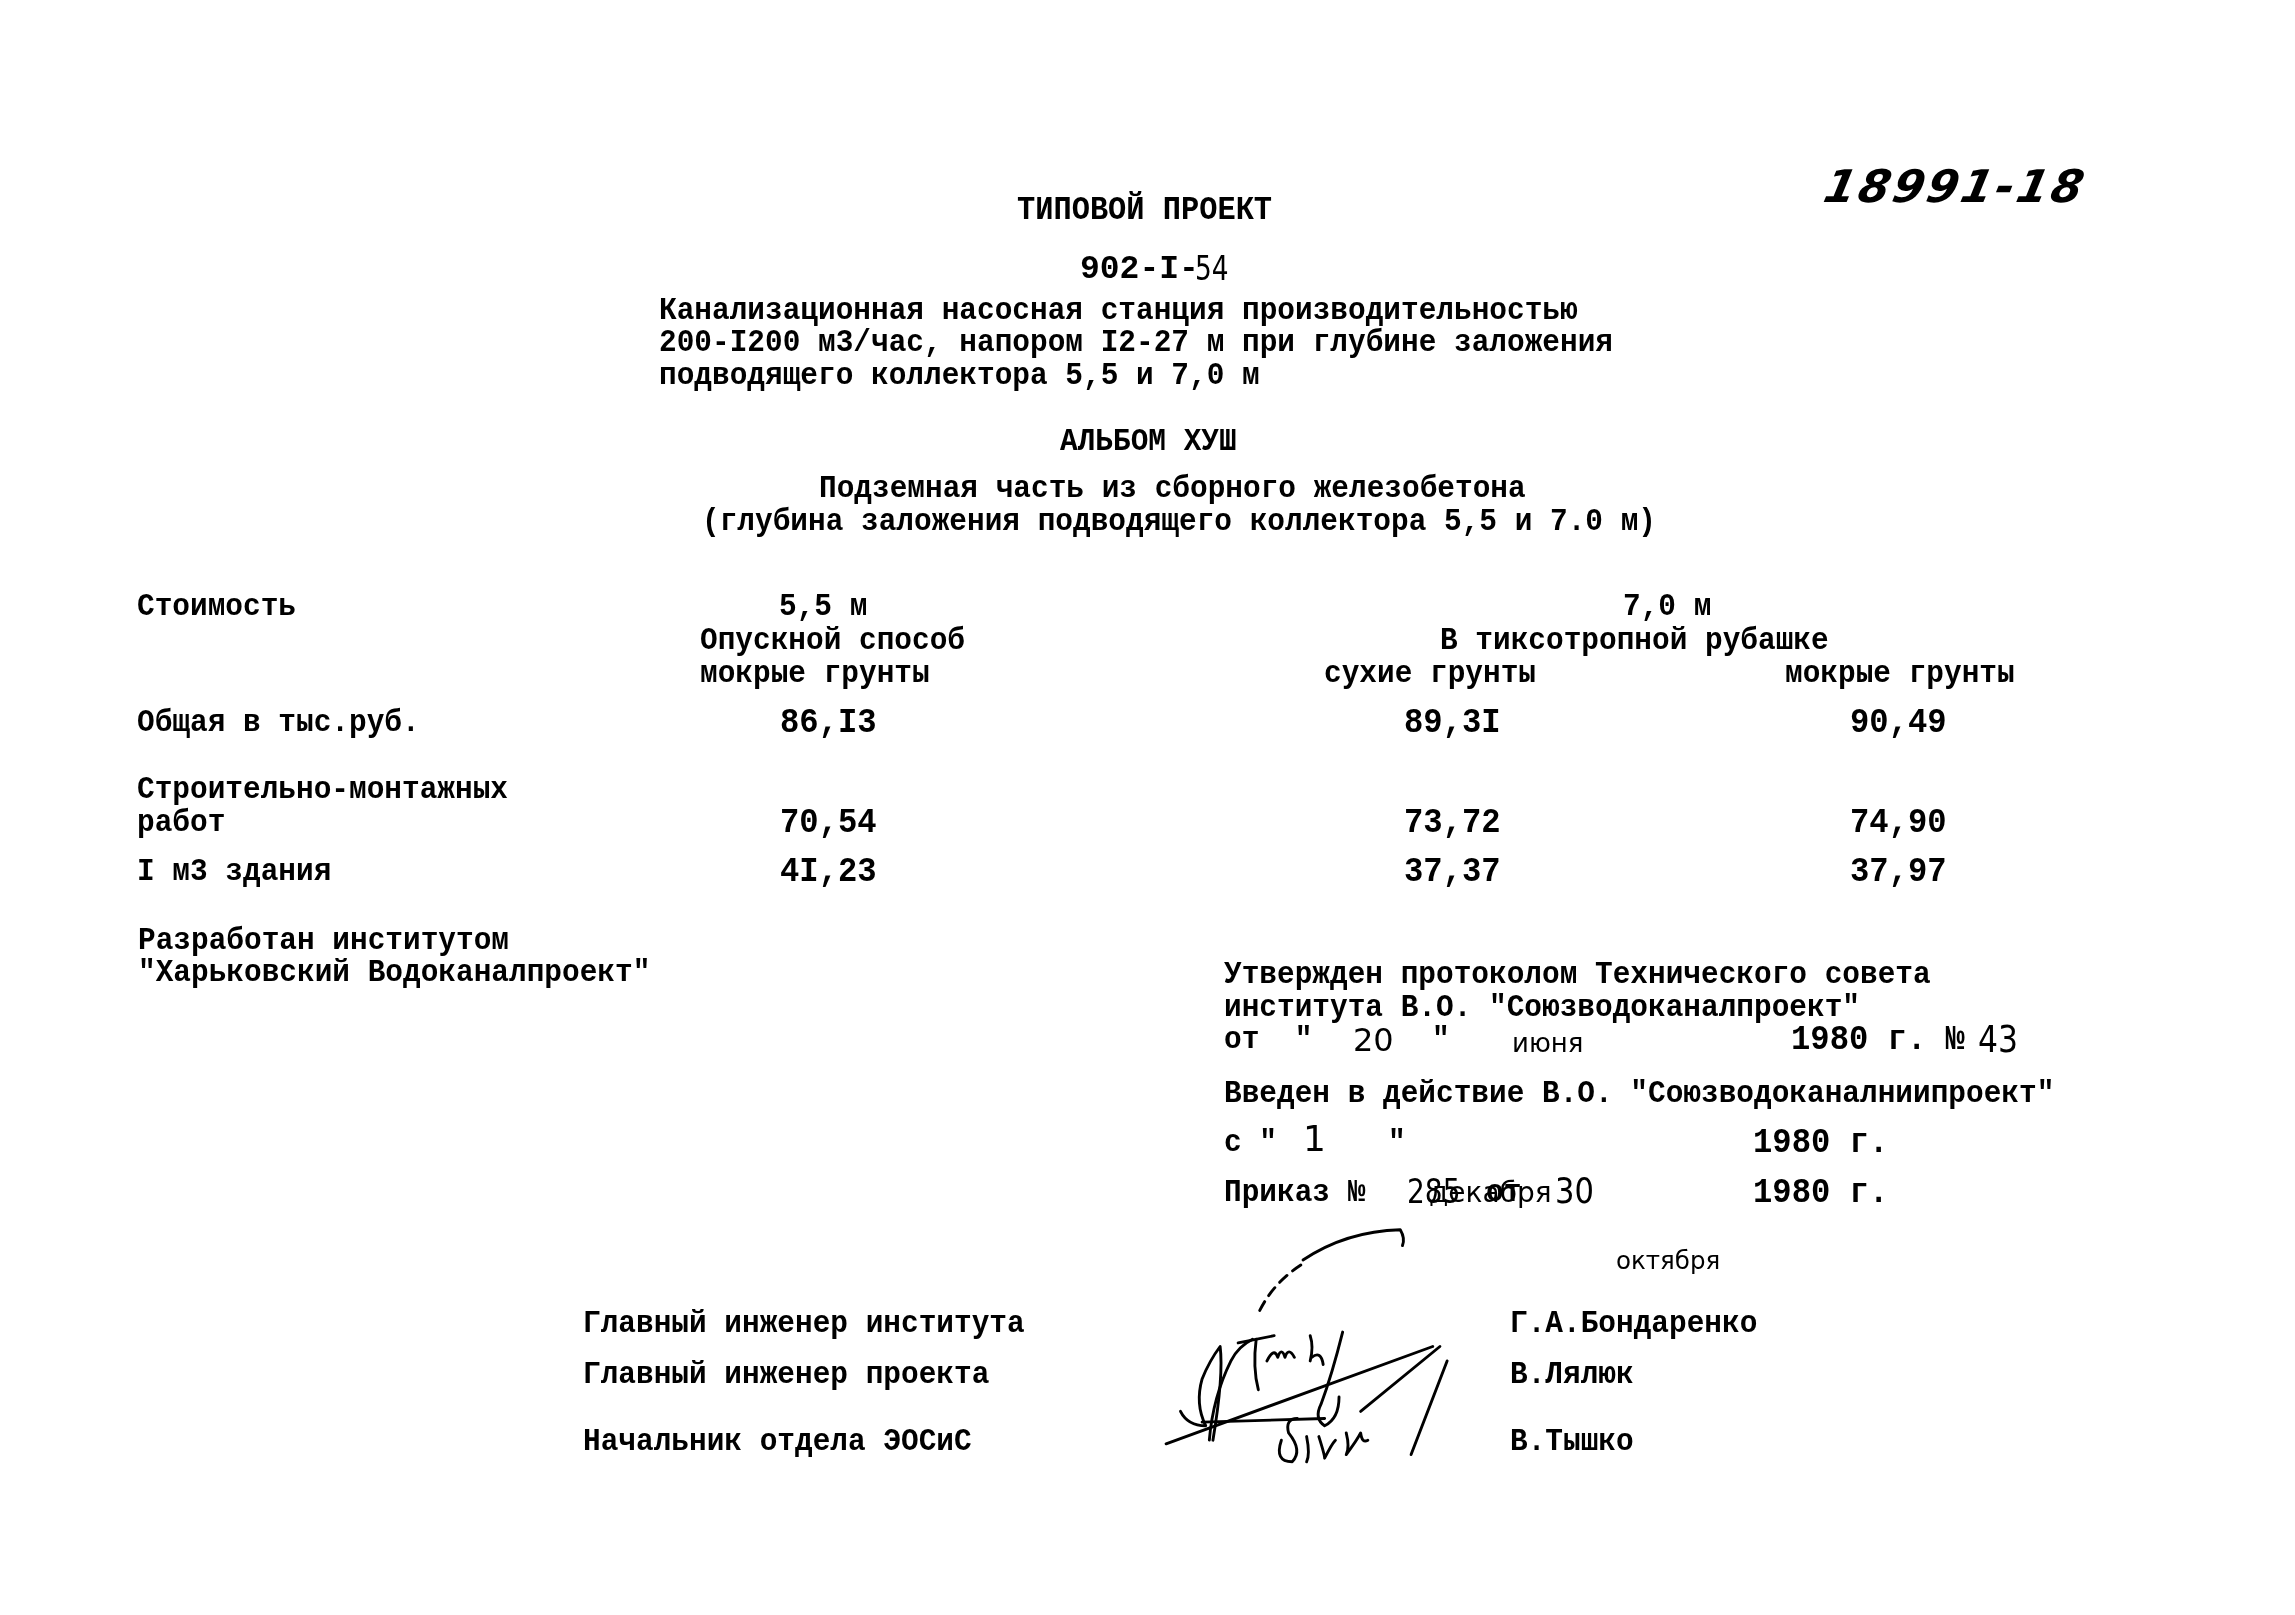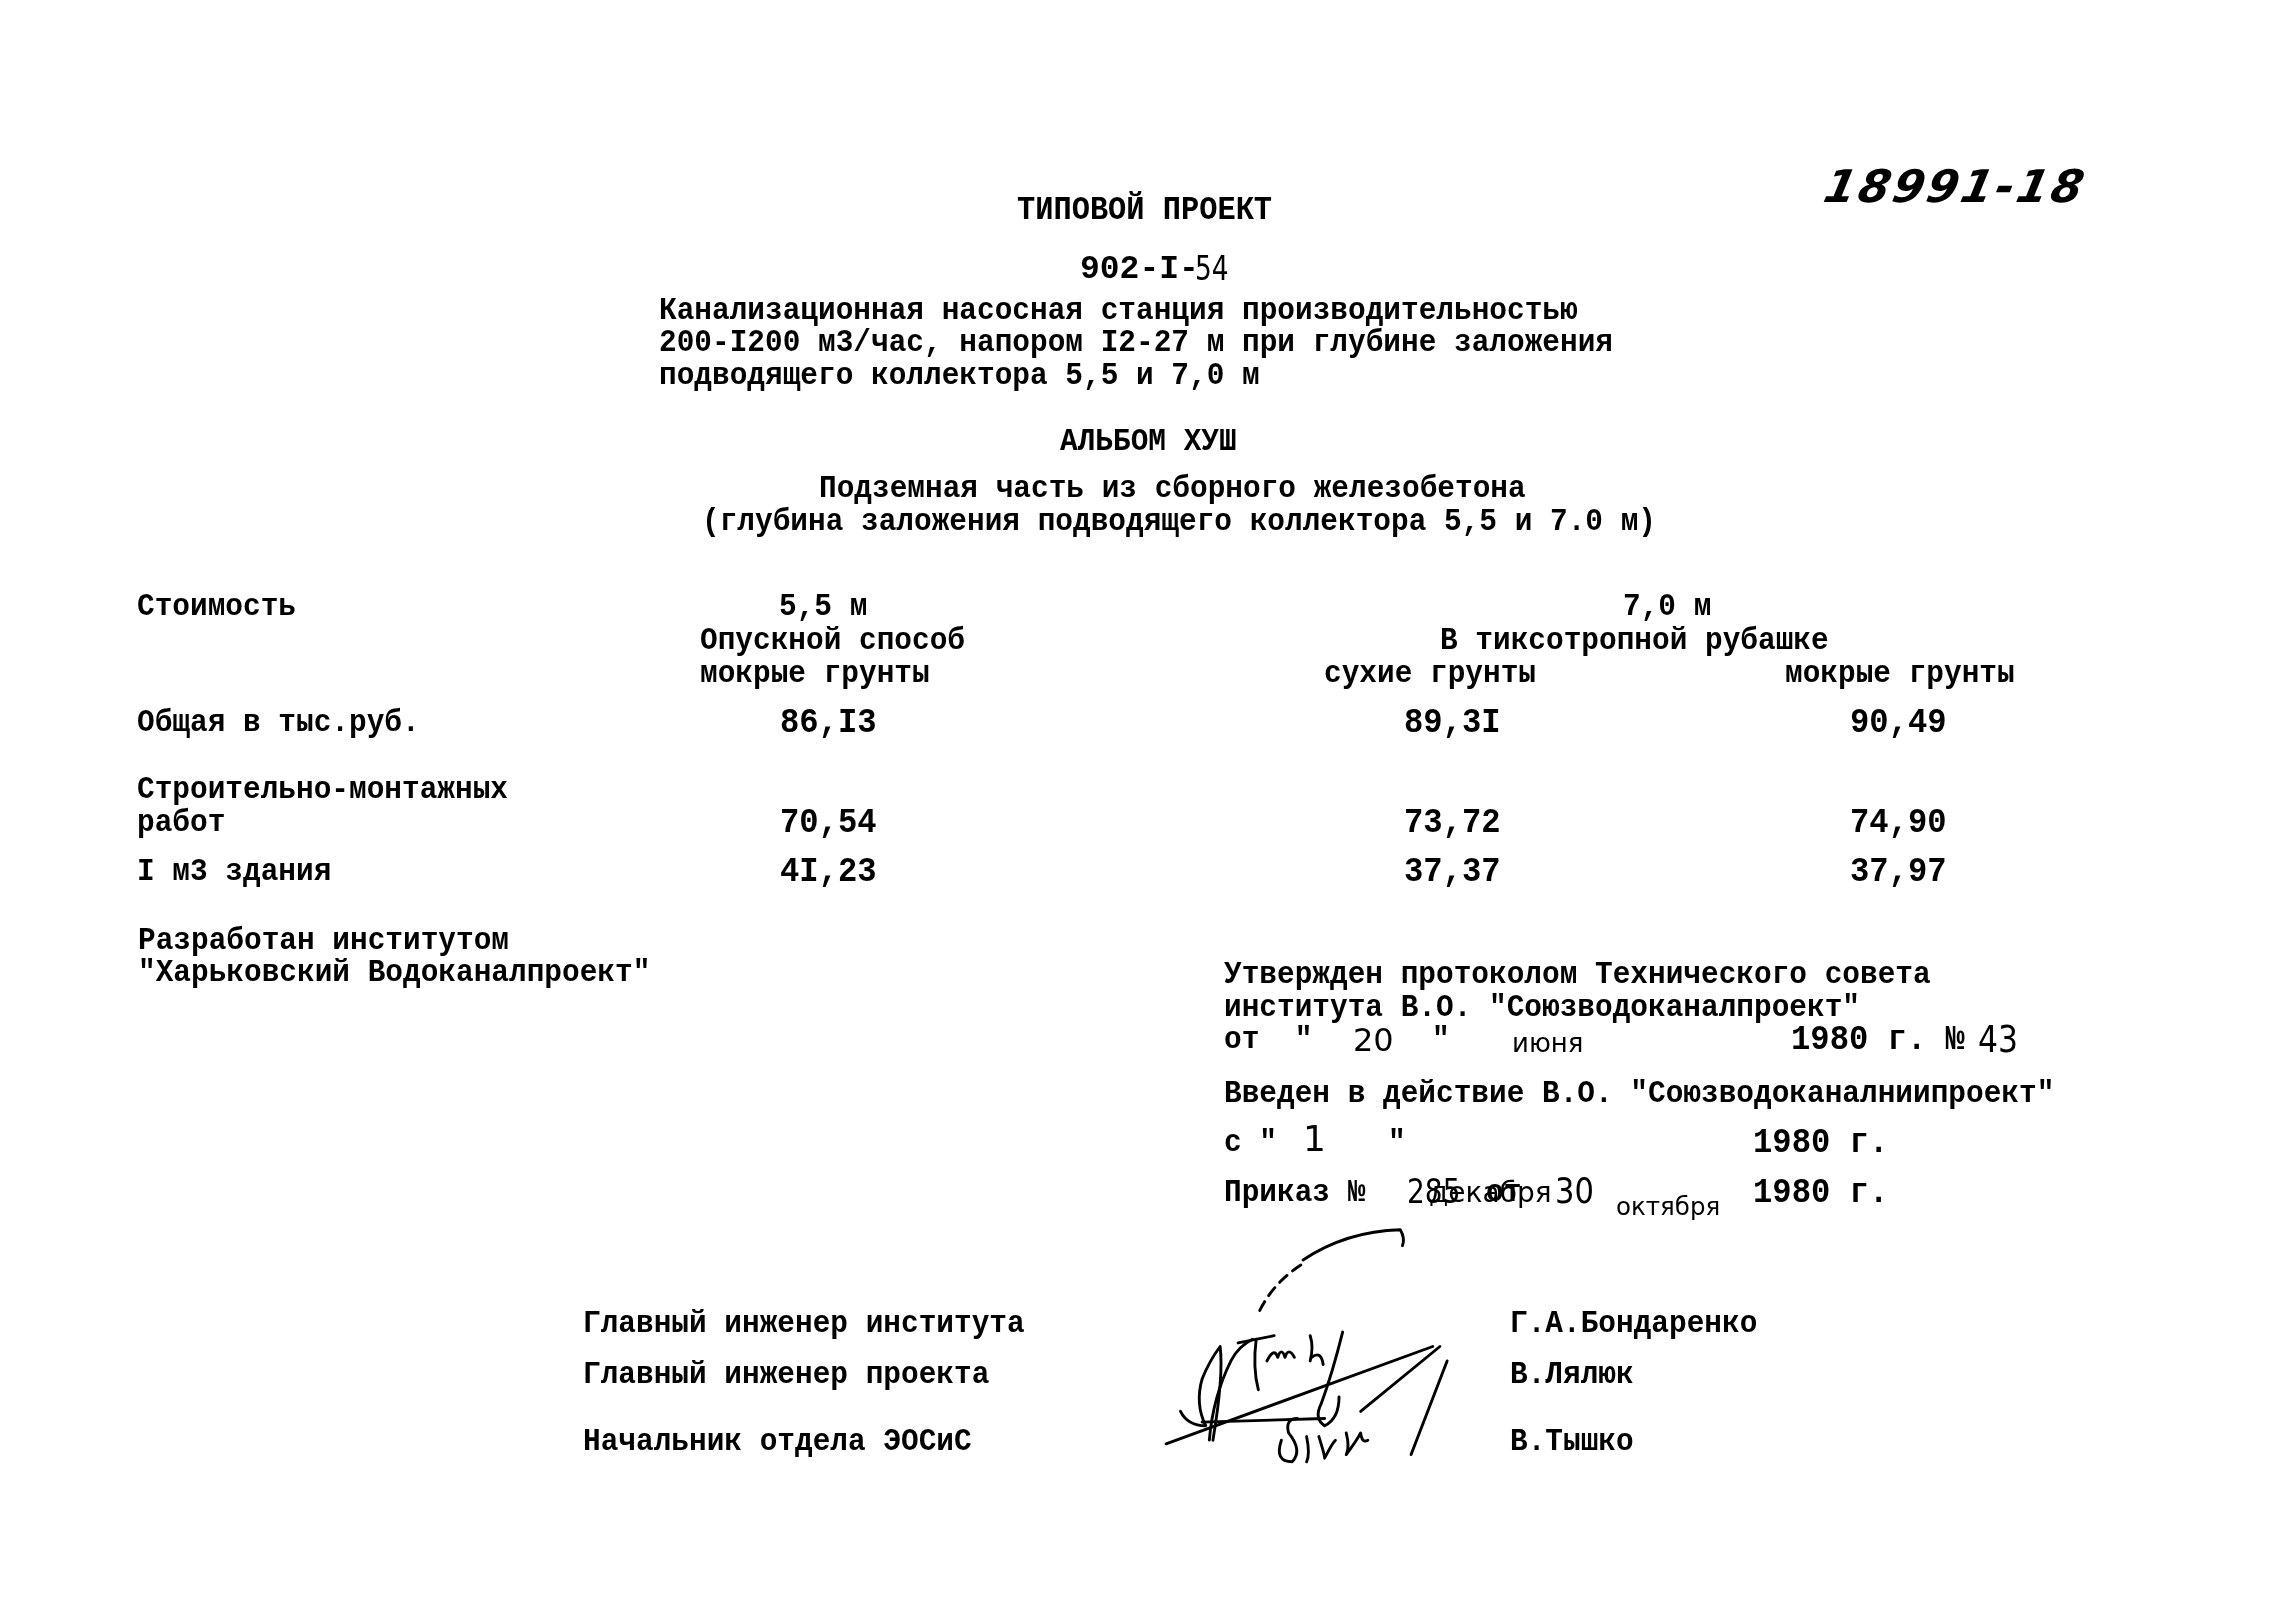--- a/index.html
+++ b/index.html
@@ -121,21 +121,21 @@
   <div class="hand" style="left:1303px; top:1118px; font-size:36px;">1</div>
   <div class="t" style="left:1388px; top:1125px;">"</div>
   <div class="hand" style="left:1429px; top:1176px; font-size:28px;">декабря</div>
   <div class="t" style="left:1753px; top:1125px; font-size:35px;">1980 г.</div>
 </div>
 <div>
   <div class="t" style="left:1224px; top:1175px;">Приказ №</div>
   <div class="hand" style="left:1407px; top:1172px; font-size:33px; transform:scaleX(0.85); transform-origin:left top;">285</div>
   <div class="t" style="left:1486px; top:1175px;">от</div>
   <div class="hand" style="left:1555px; top:1170px; font-size:36px; transform:scaleX(0.85); transform-origin:left top;">30</div>
-  <div class="hand" style="left:1616px; top:1192px; font-size:24.5px;">октября</div>
+  <div class="hand" style="left:1616px; top:1246px; font-size:24.5px;">октября</div>
   <div class="t" style="left:1753px; top:1175px; font-size:35px;">1980 г.</div>
 </div>
 
 <div>
   <div class="t" style="left:583px; top:1306px;">Главный инженер института</div>
   <div class="t" style="left:1510px; top:1306px;">Г.А.Бондаренко</div>
 
   <div class="t" style="left:583px; top:1357px;">Главный инженер проекта</div>
   <div class="t" style="left:1510px; top:1357px;">В.Лялюк</div>
 

